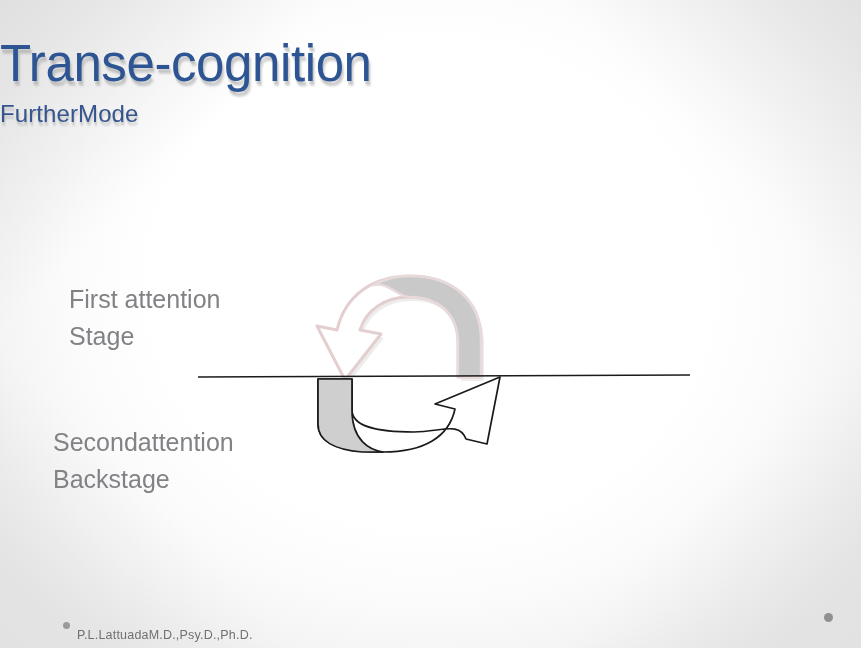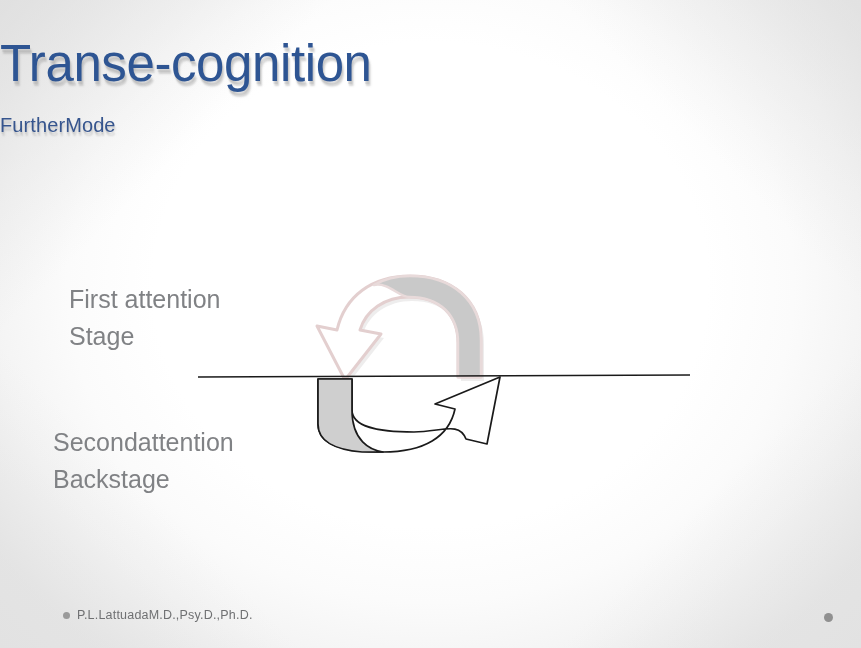--- a/index.html
+++ b/index.html
@@ -51,22 +51,22 @@
   .slide-title {
     font-size: 51px;
     line-height: 1.02;
     color: #2e5593;
     letter-spacing: -0.4px;
     text-shadow:
       2px 5px 2px rgba(150,150,150,0.38),
       1px 3px 1px rgba(170,170,170,0.30);
   }
   .slide-subtitle {
-    margin-top: 24px;
-    font-size: 20px;
+    margin-top: 10px;
+    font-size: 24px;
     color: #36558e;
     letter-spacing: 0.1px;
     text-shadow:
       1px 4px 2px rgba(160,160,160,0.40),
       0px 2px 1px rgba(175,175,175,0.30);
   }
 
   
   .body-label {
     position: absolute;
@@ -103,20 +103,21 @@
     width: 7px;
     height: 7px;
     border-radius: 50%;
     background: #9a9a9a;
     flex: 0 0 auto;
   }
   .footer-text {
     font-size: 12.5px;
     color: #6f7072;
     letter-spacing: 0.2px;
+    margin-top: 20px;
   }
   .corner-dot {
     position: absolute;
     left: 824px;
     top: 613px;
     width: 9px;
     height: 9px;
     border-radius: 50%;
     background: #909090;
     z-index: 5;

